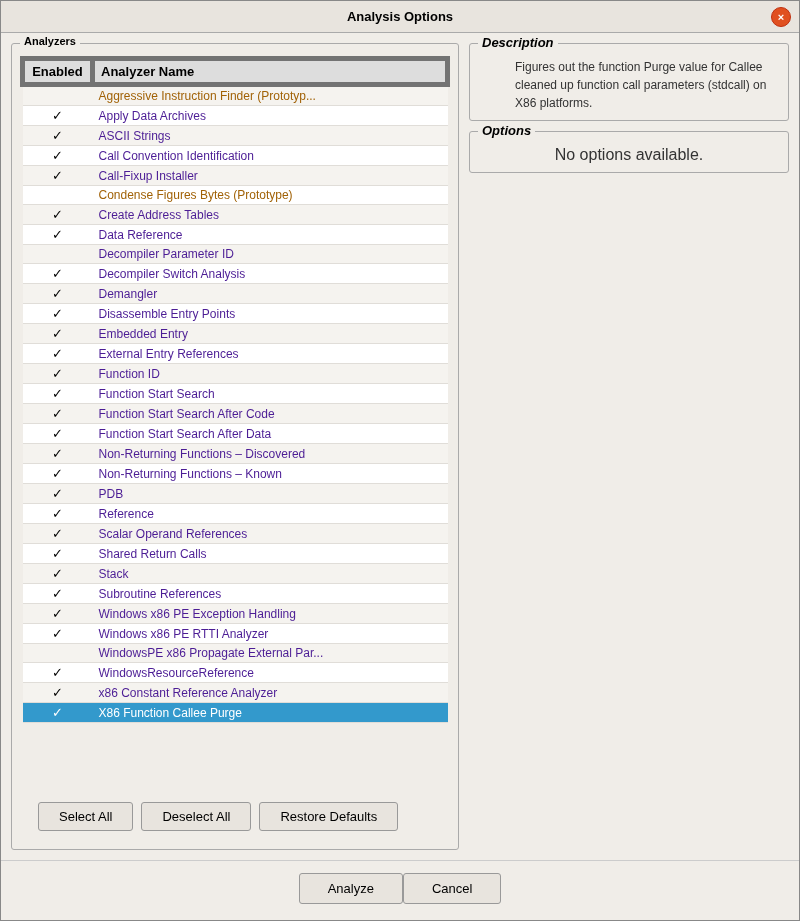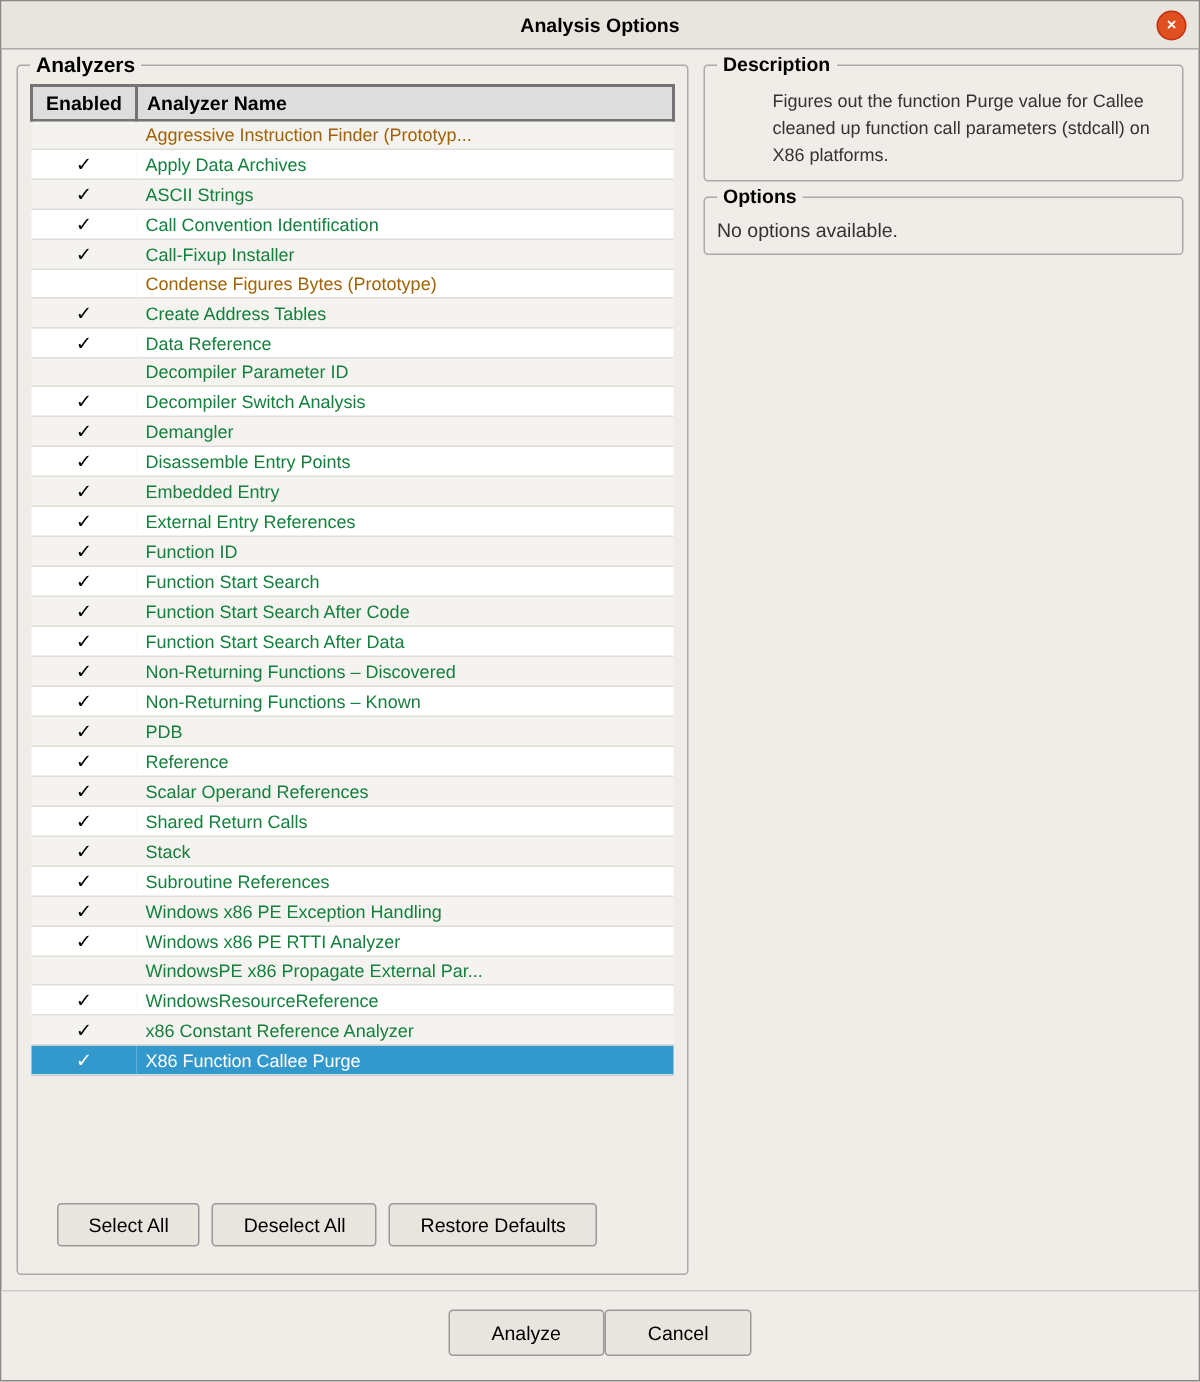--- a/index.html
+++ b/index.html
@@ -70,21 +70,21 @@
       padding: 8px;
       position: relative;
     }
     .left-panel-legend {
       position: absolute;
       top: -9px;
       left: 8px;
       background: #f0ede8;
       padding: 0 4px;
       font-weight: bold;
-      font-size: 14px;
+      font-size: 11px;
     }
     .right-panel {
       width: 320px;
       display: flex;
       flex-direction: column;
       gap: 10px;
     }
     .desc-box, .options-box {
       border: 1px solid #aaa;
       border-radius: 3px;
@@ -92,45 +92,47 @@
       position: relative;
     }
     .box-legend {
       position: absolute;
       top: -9px;
       left: 8px;
       background: #f0ede8;
       padding: 0 4px;
       font-weight: bold;
       font-size: 13px;
+      font-style: italic;
     }
     .desc-text {
       font-size: 12px;
       color: #333;
       margin-top: 6px;
       line-height: 1.5;
       margin-left: 37px;
     }
     .options-text {
-      font-size: 13px;
+      font-size: 16px;
       color: #333;
       margin-top: 6px;
+      text-align: center;
     }
     .table-wrapper {
       flex: 1;
       overflow-y: auto;
       margin-top: 4px;
     }
     table {
       width: 100%;
       border-collapse: collapse;
     }
     thead th {
       background: #ddd;
-      border: 2px solid #737373;
+      border: 5px solid #737373;
       padding: 3px 6px;
       text-align: left;
       font-weight: bold;
       position: sticky;
       top: 0;
     }
     thead th.enabled-col {
       width: 70px;
       text-align: center;
     }
@@ -153,21 +155,21 @@
       font-size: 12px;
     }
     tbody td.check-cell {
       text-align: center;
       font-size: 13px;
     }
     .name-red {
       color: #a16207;
     }
     .name-normal {
-      color: #15803d;
+      color: #4c1d95;
     }
     .bottom-buttons {
       display: flex;
       gap: 8px;
       padding: 8px 10px 10px 18px;
     }
     .btn {
       padding: 6px 20px;
       font-size: 13px;
       background: #e8e4de;

